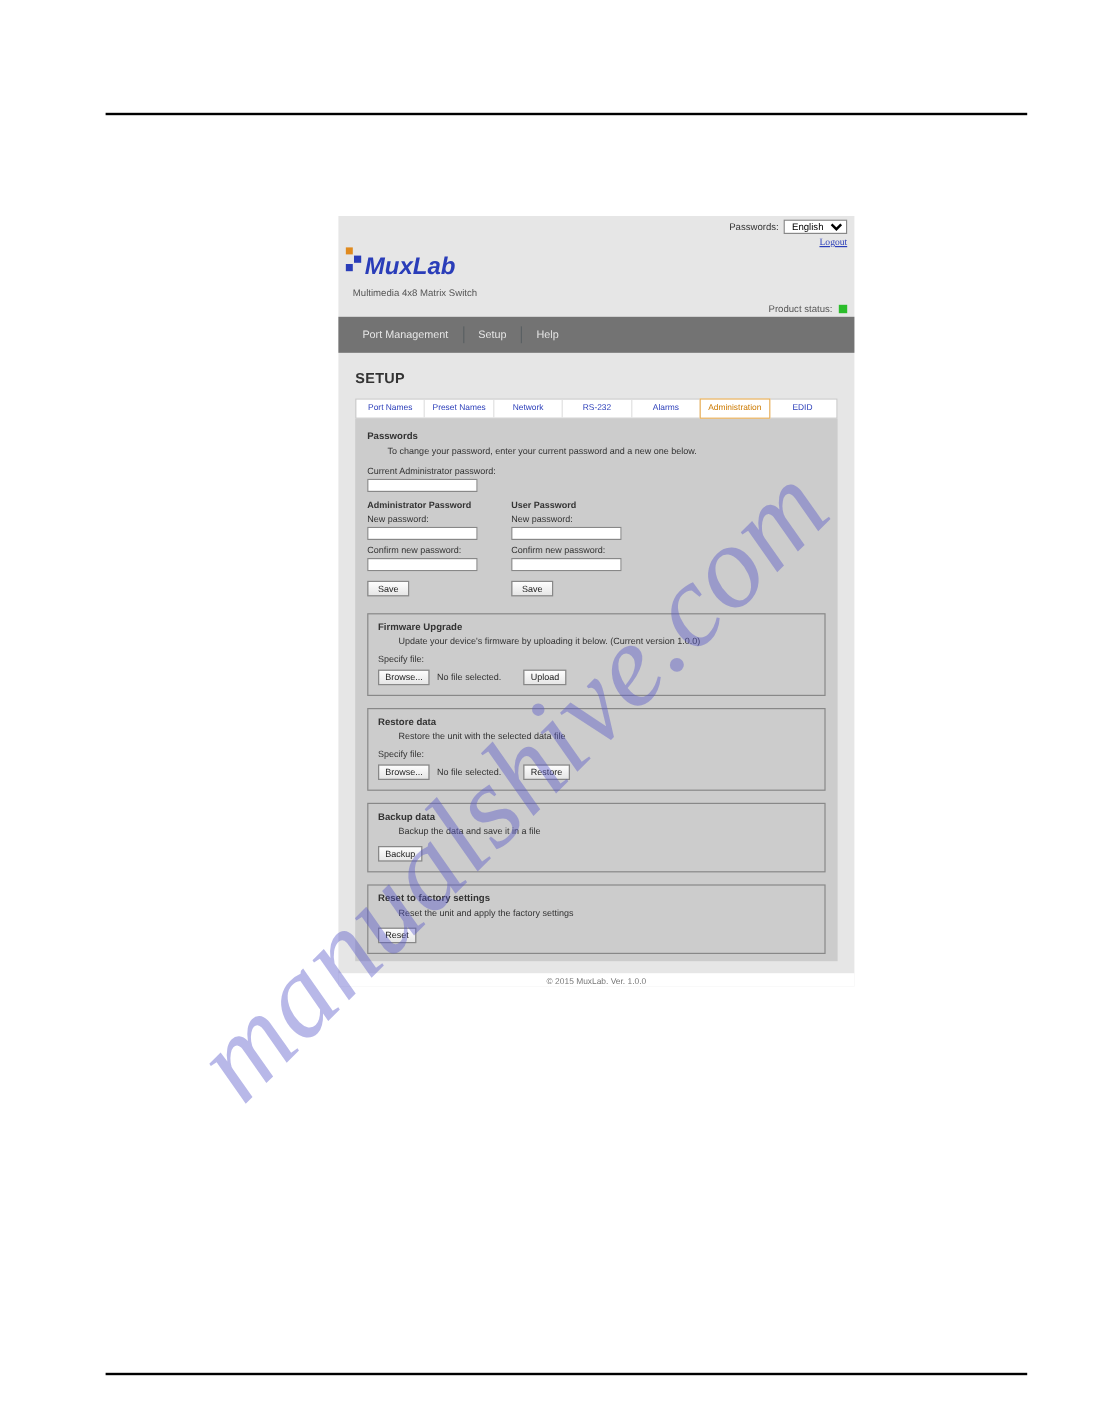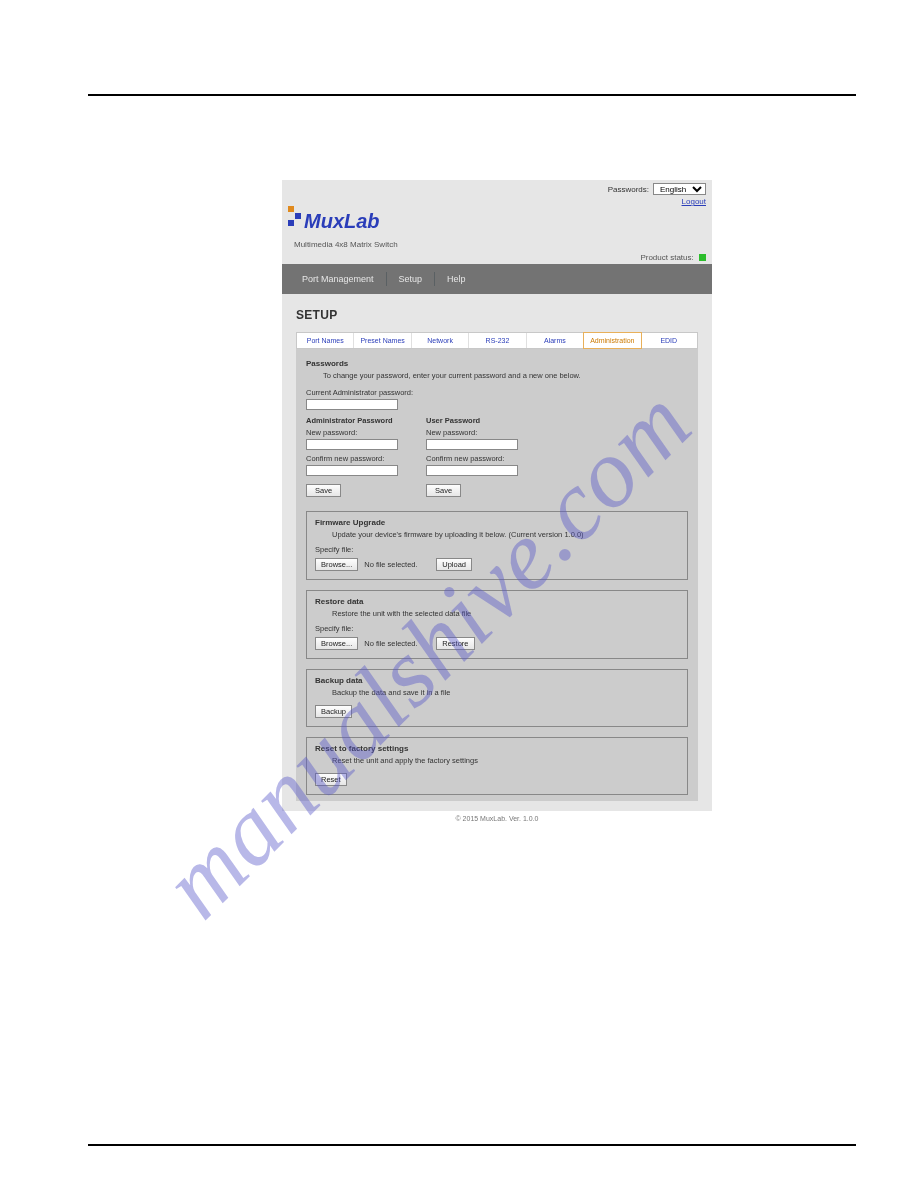--- a/index.html
+++ b/index.html
@@ -45,20 +45,21 @@
     padding: 0 2px;
   }
   .logout {
     color: #2a3db9;
     text-decoration: underline;
     margin-left: auto;
     display: block;
     text-align: right;
     padding: 2px 6px 0 0;
     font-size: 8px;
+    font-family: Liberation Serif, serif;
   }
   .logo-row {
     display: flex;
     align-items: flex-start;
     padding: 0 6px 4px 6px;
     gap: 6px;
   }
   .logo-svg { display: block; }
   .subtitle {
     font-size: 8px;

